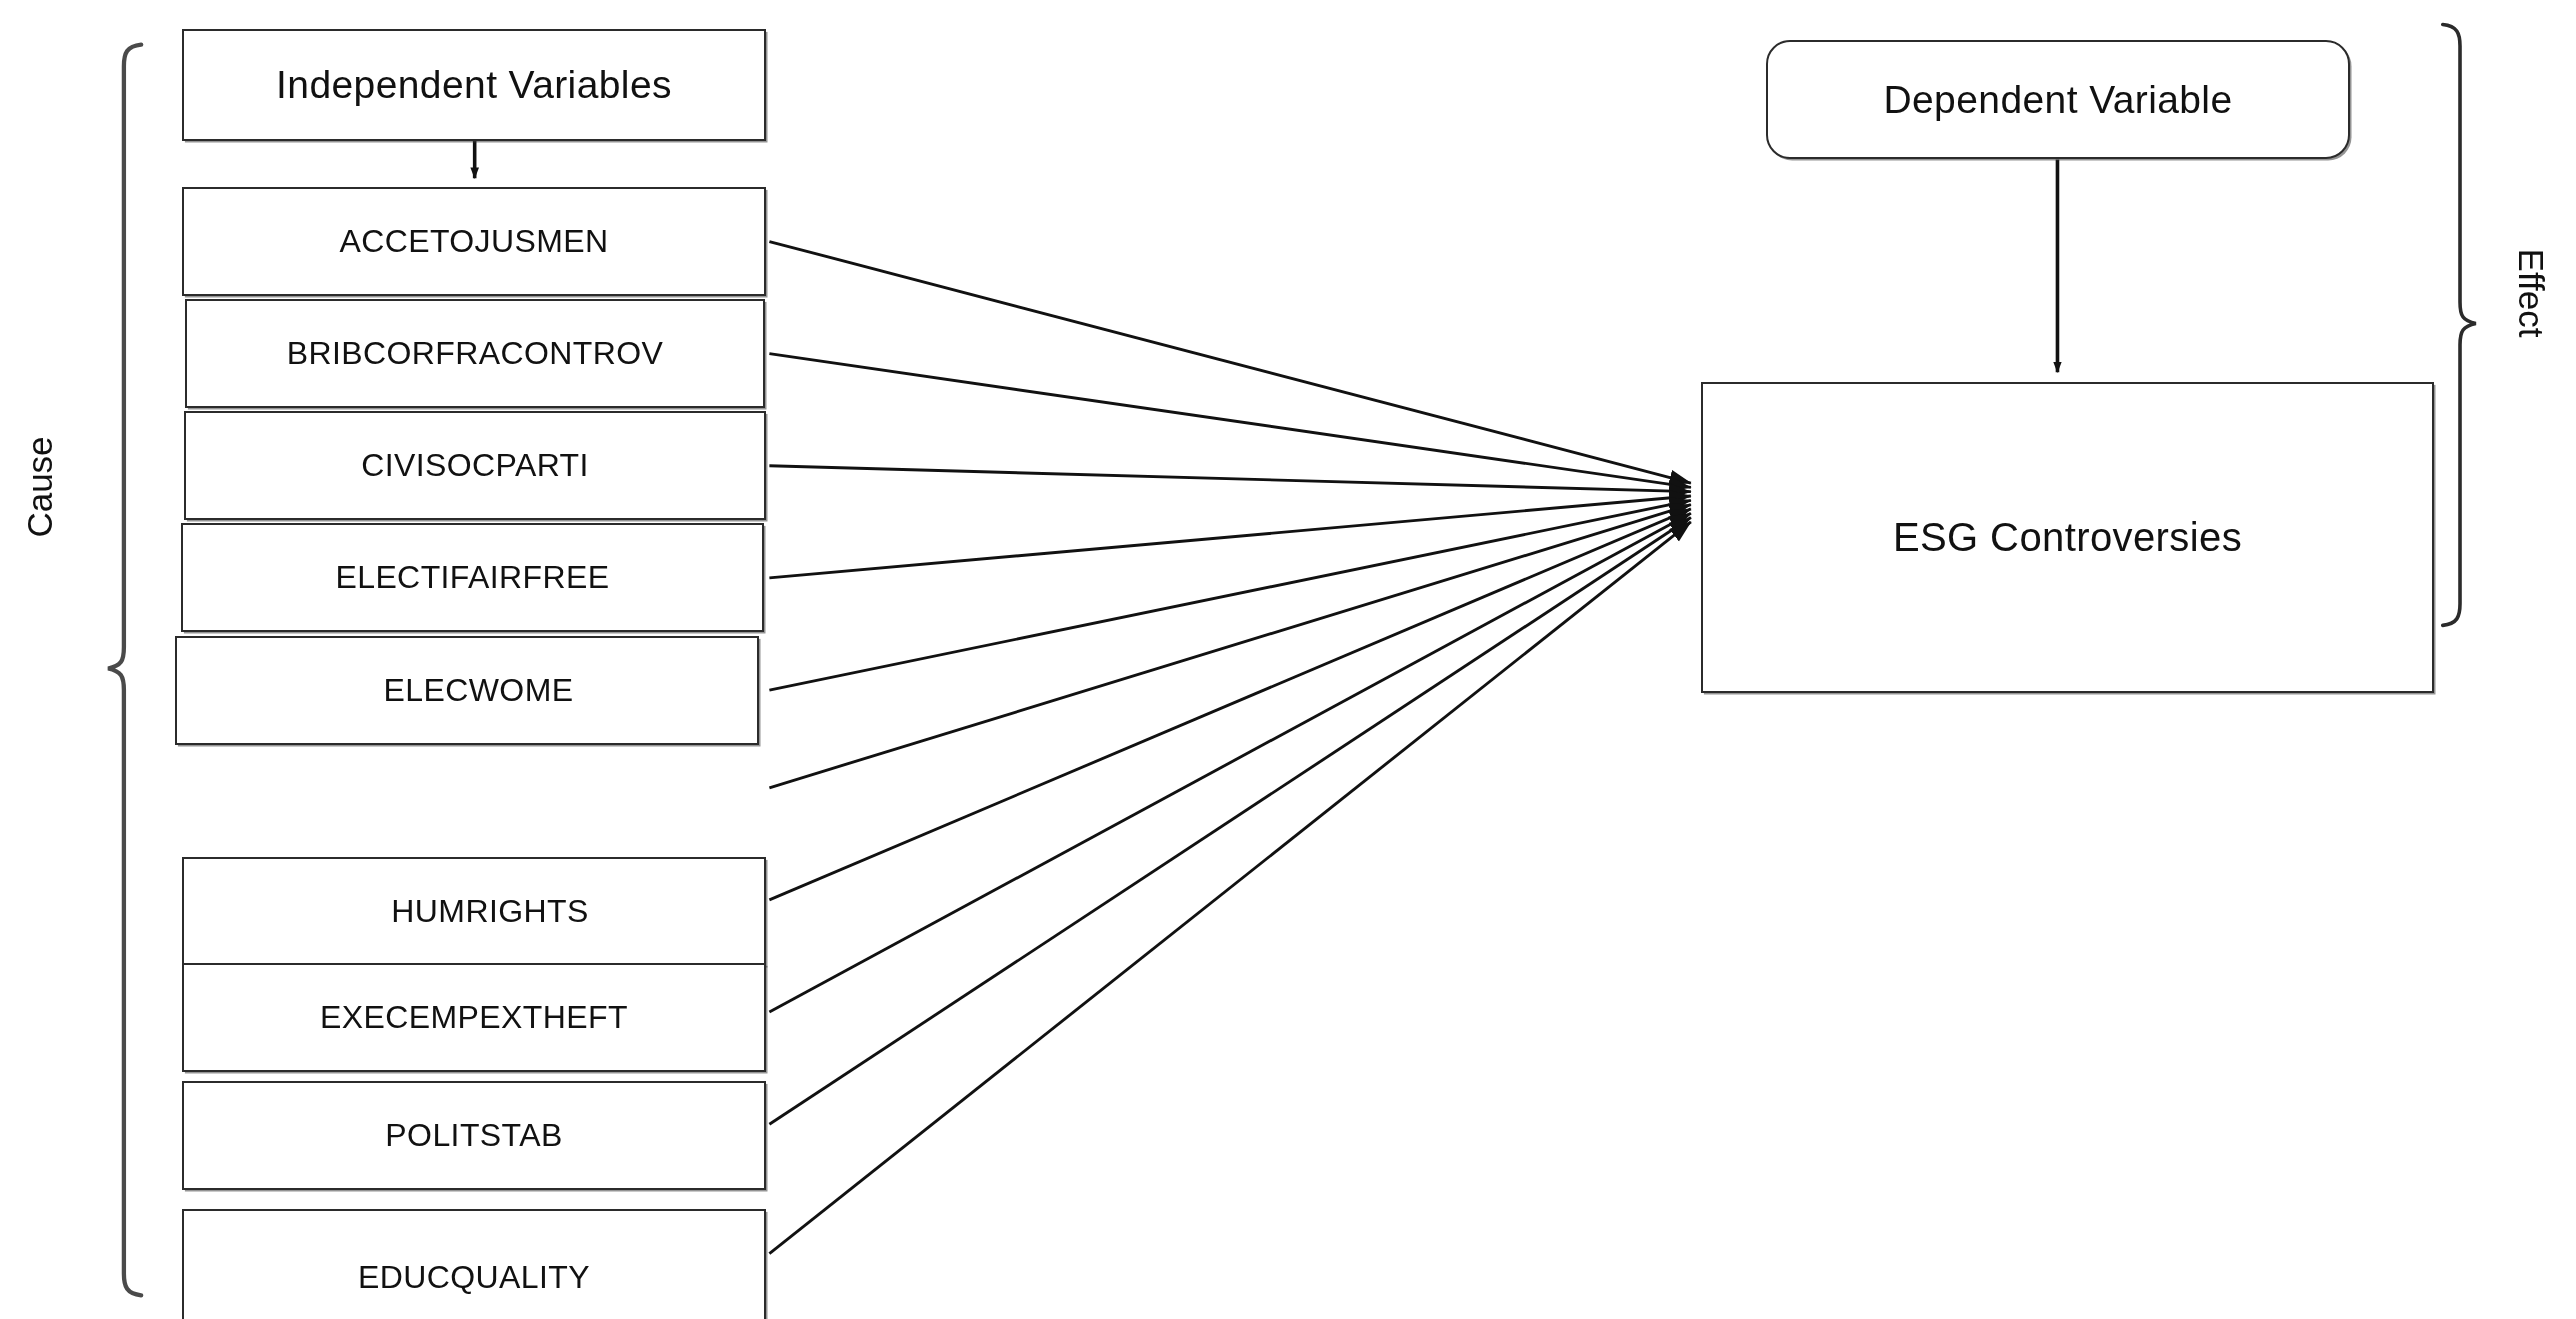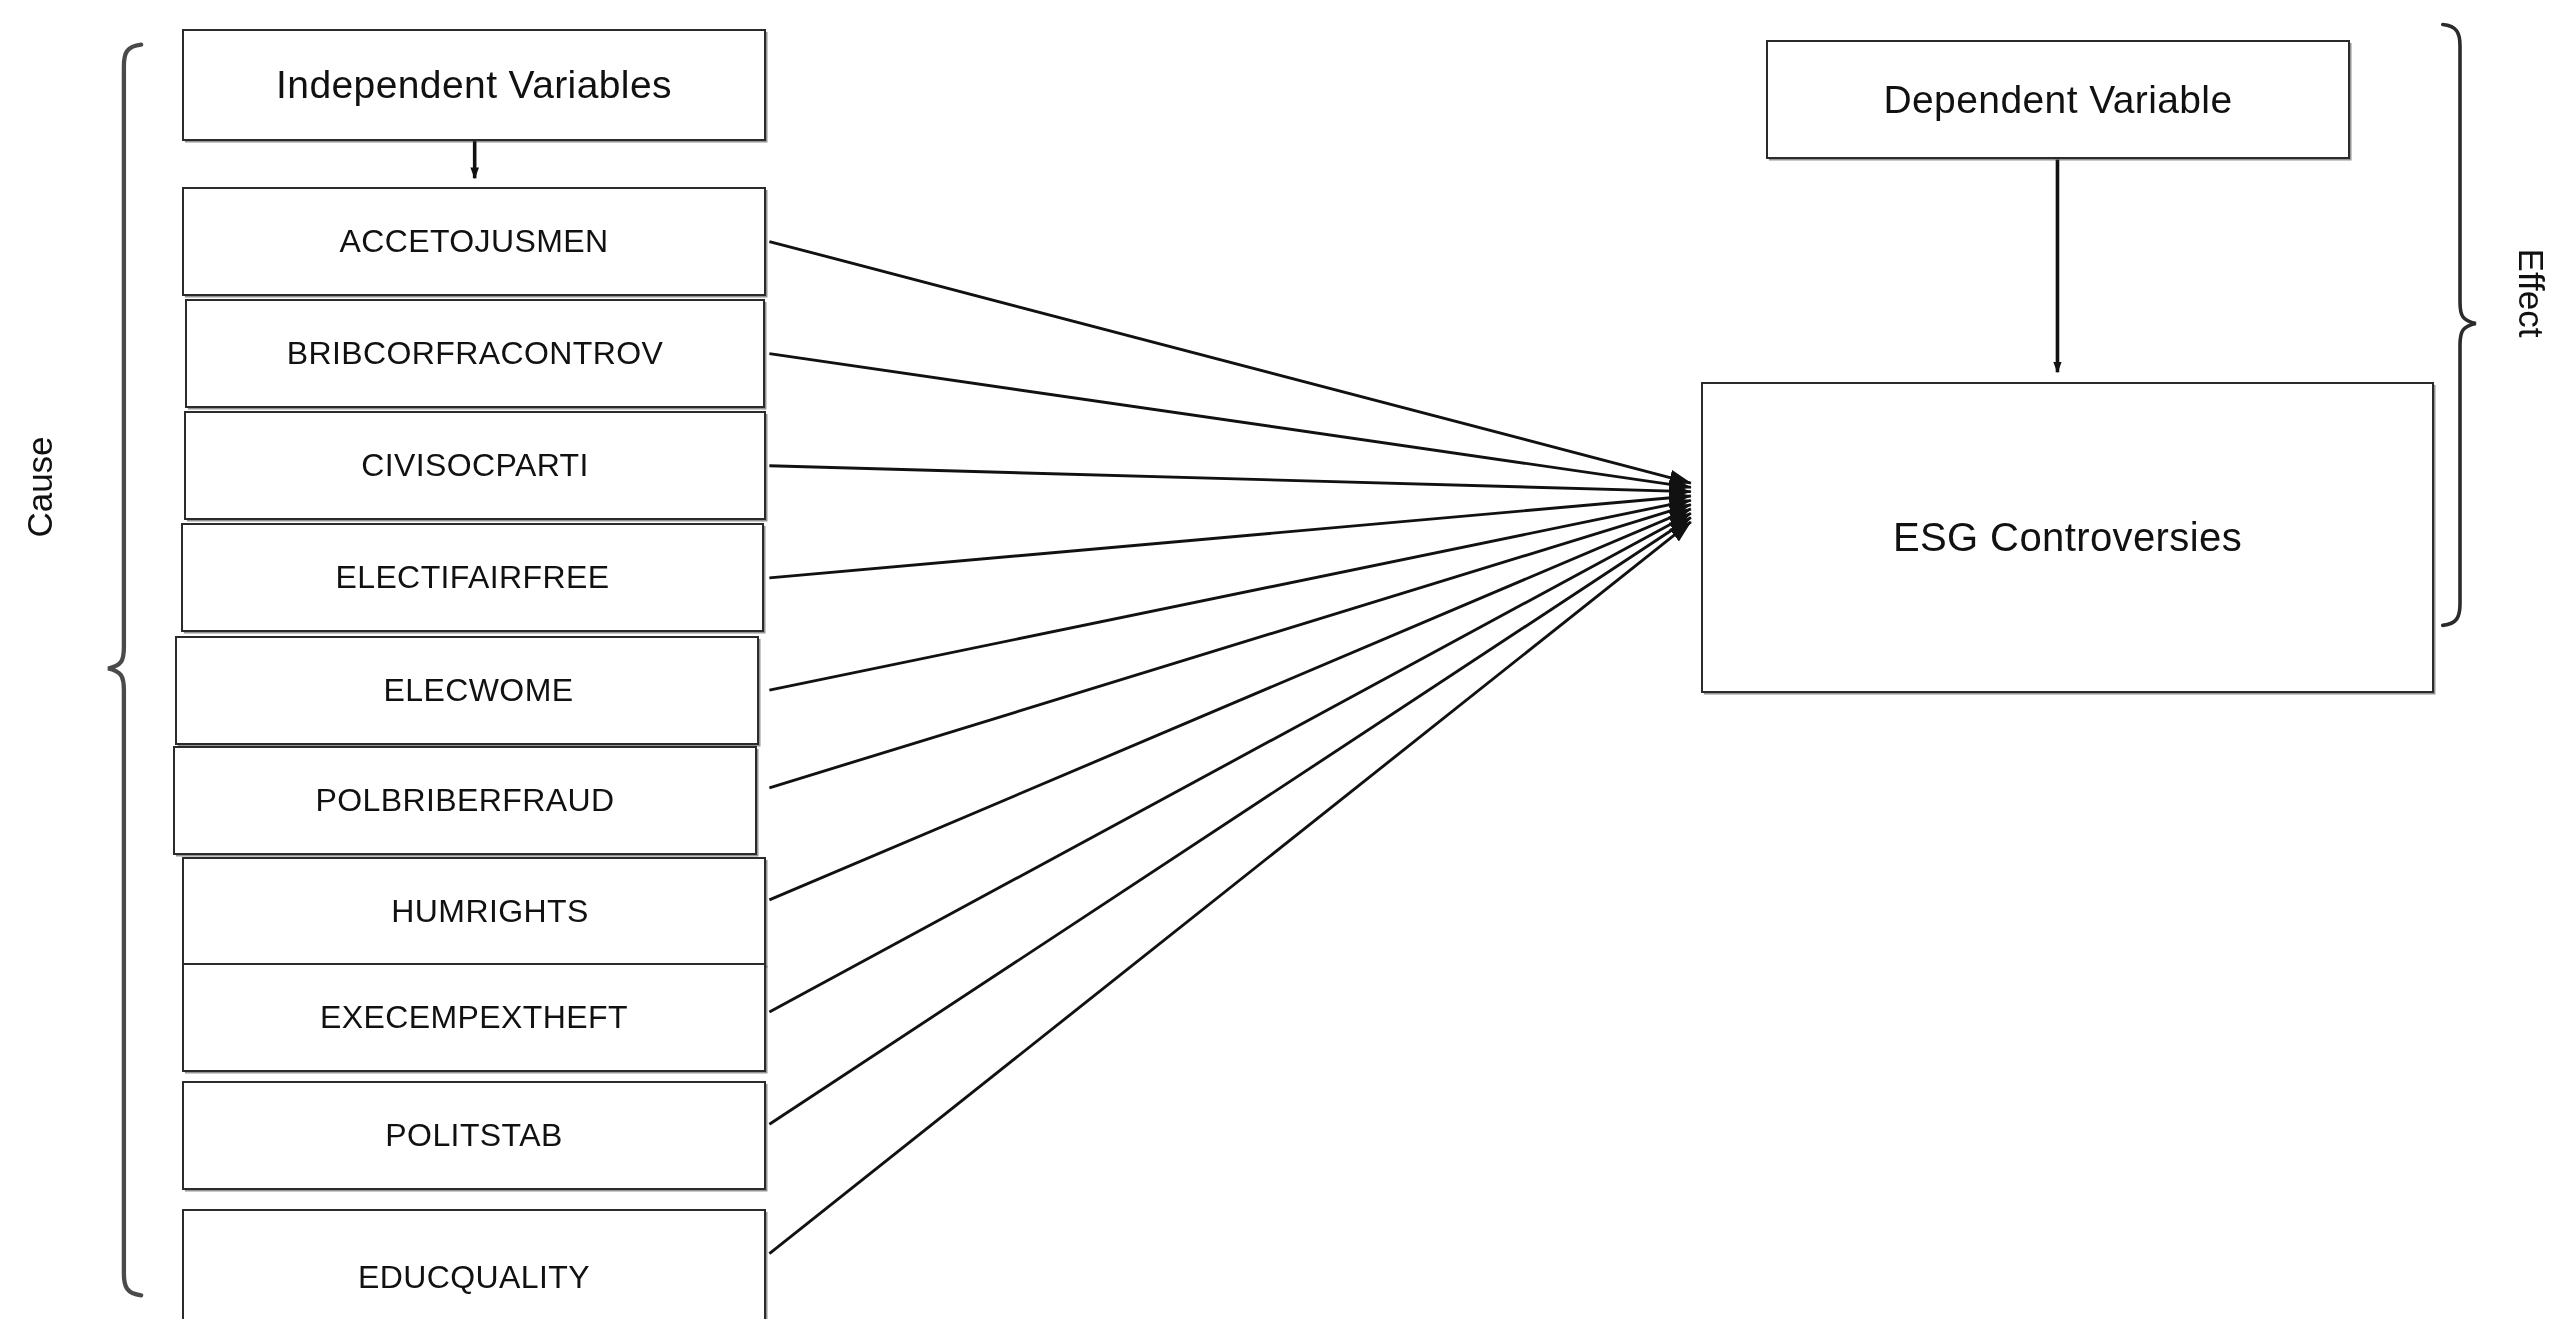--- a/index.html
+++ b/index.html
@@ -114,41 +114,38 @@
   </div>
 
   <div class="box box-var" style="left:181px; top:523px; width:583px; height:109px;">
     <span>ELECTIFAIRFREE</span>
   </div>
 
   <div class="box box-var" style="left:175px; top:636px; width:584px; height:109px;padding-left:23px;">
     <span>ELECWOME</span>
   </div>
 
-  <div class="box box-var" style="left:173px; top:746px; width:584px; height:109px;">
-    <span>POLBRIBERFRAUD</span>
-  </div>
 
   <div class="box box-var" style="left:182px; top:857px; width:584px; height:109px;padding-left:32px;">
     <span>HUMRIGHTS</span>
   </div>
 
   <div class="box box-var" style="left:182px; top:963px; width:584px; height:109px;">
     <span>EXECEMPEXTHEFT</span>
   </div>
 
   <div class="box box-var" style="left:182px; top:1081px; width:584px; height:109px;">
     <span>POLITSTAB</span>
   </div>
 
   <div class="box box-var" style="left:182px; top:1209px; width:584px; height:137px;">
     <span>EDUCQUALITY</span>
   </div>
 
-  <div class="box box-dep" style="left:1766px; top:40px; width:584px; height:119px;">
+  <div class="box box-dep" style="left:1766px; top:40px; width:584px; height:119px;border-radius:24px;">
     <span>Dependent Variable</span>
   </div>
 
   <div class="box box-esg" style="left:1701px; top:382px; width:733px; height:311px;">
     <span>ESG Controversies</span>
   </div>
 
 </div>
 
 

